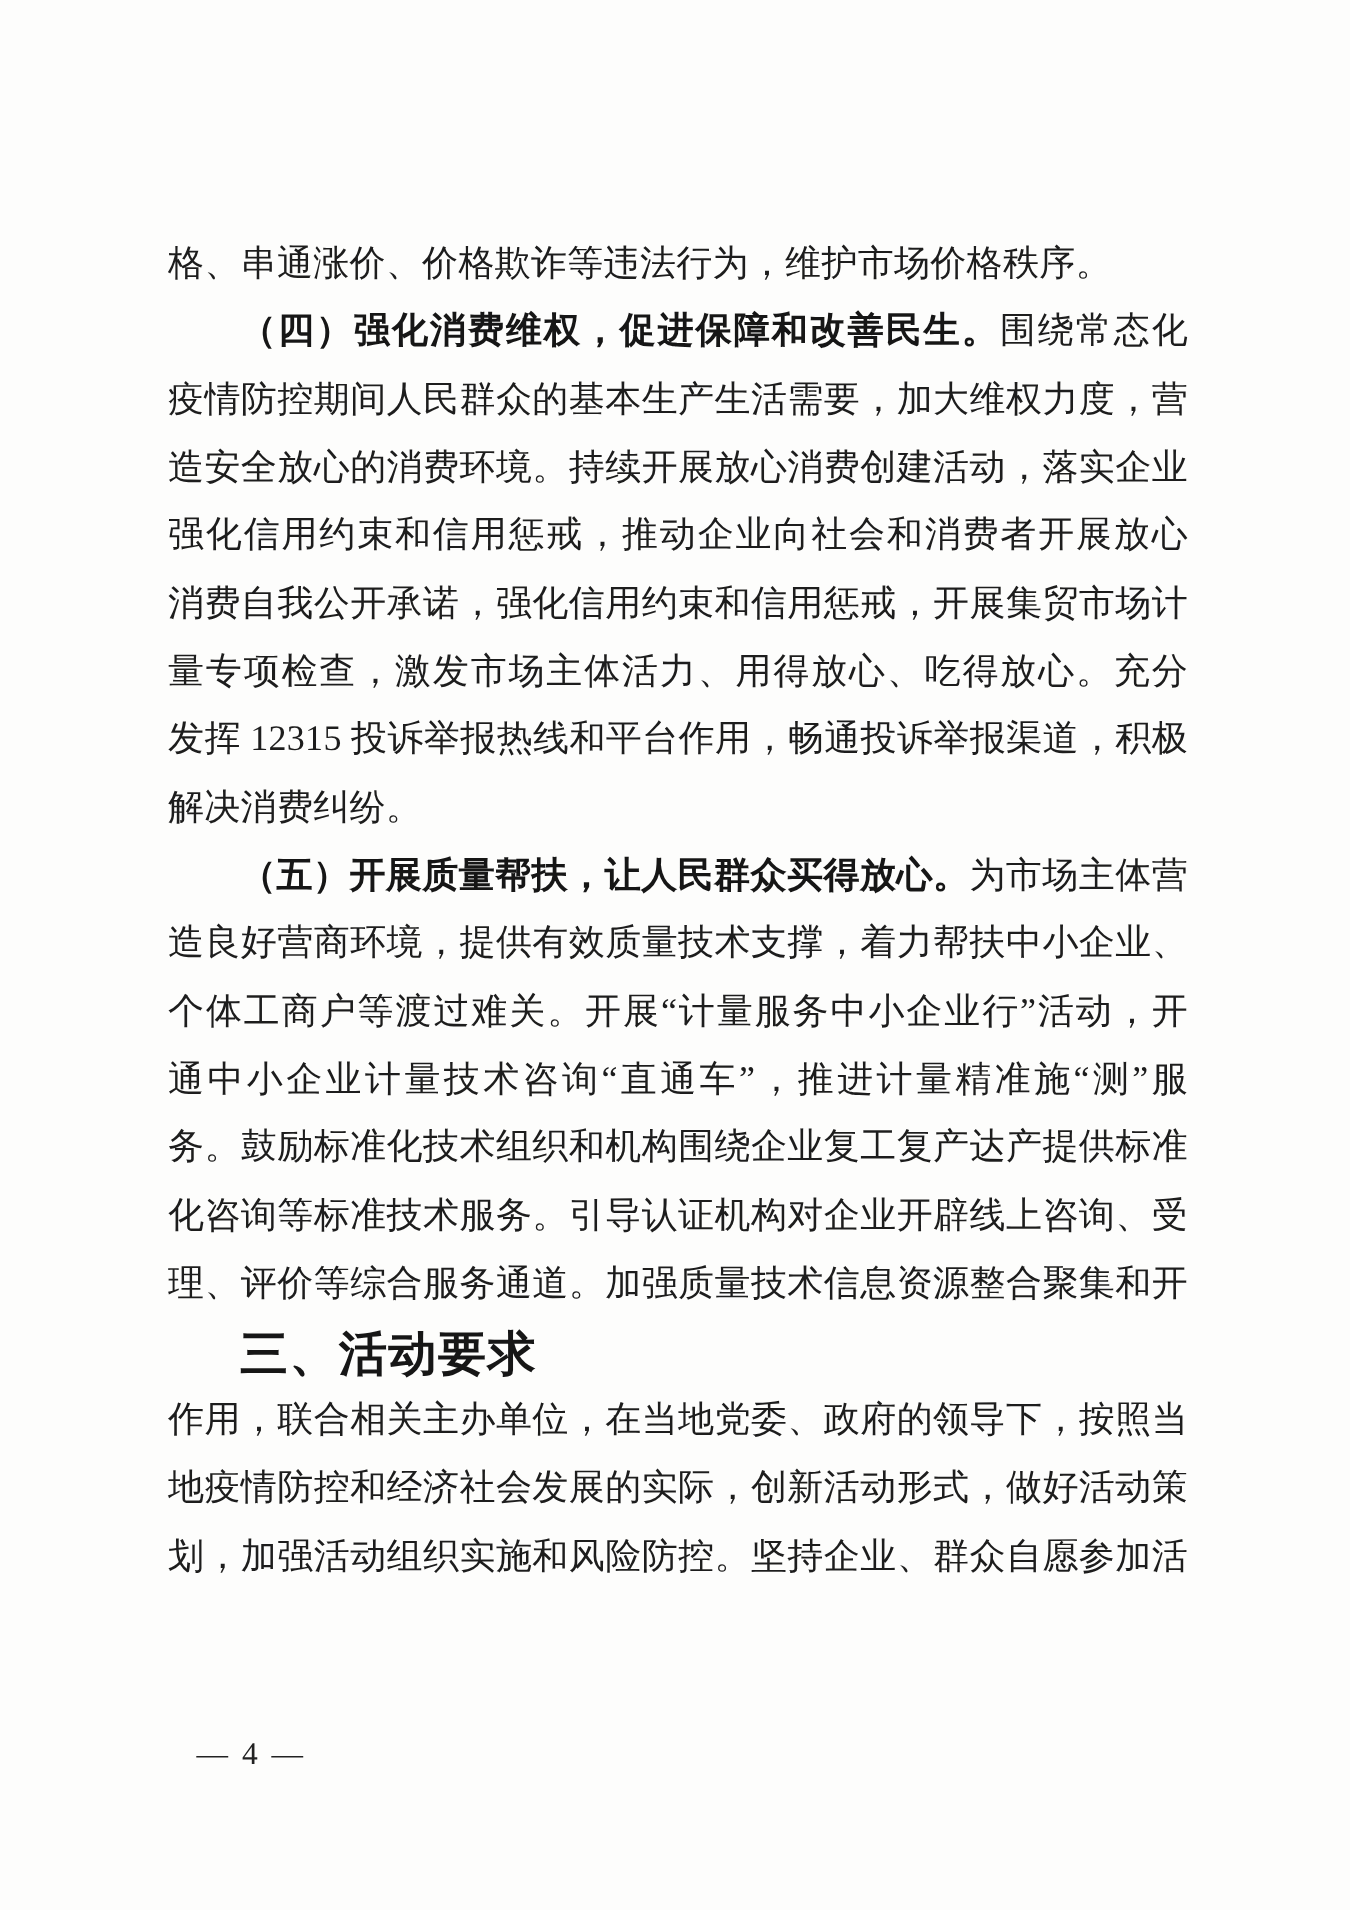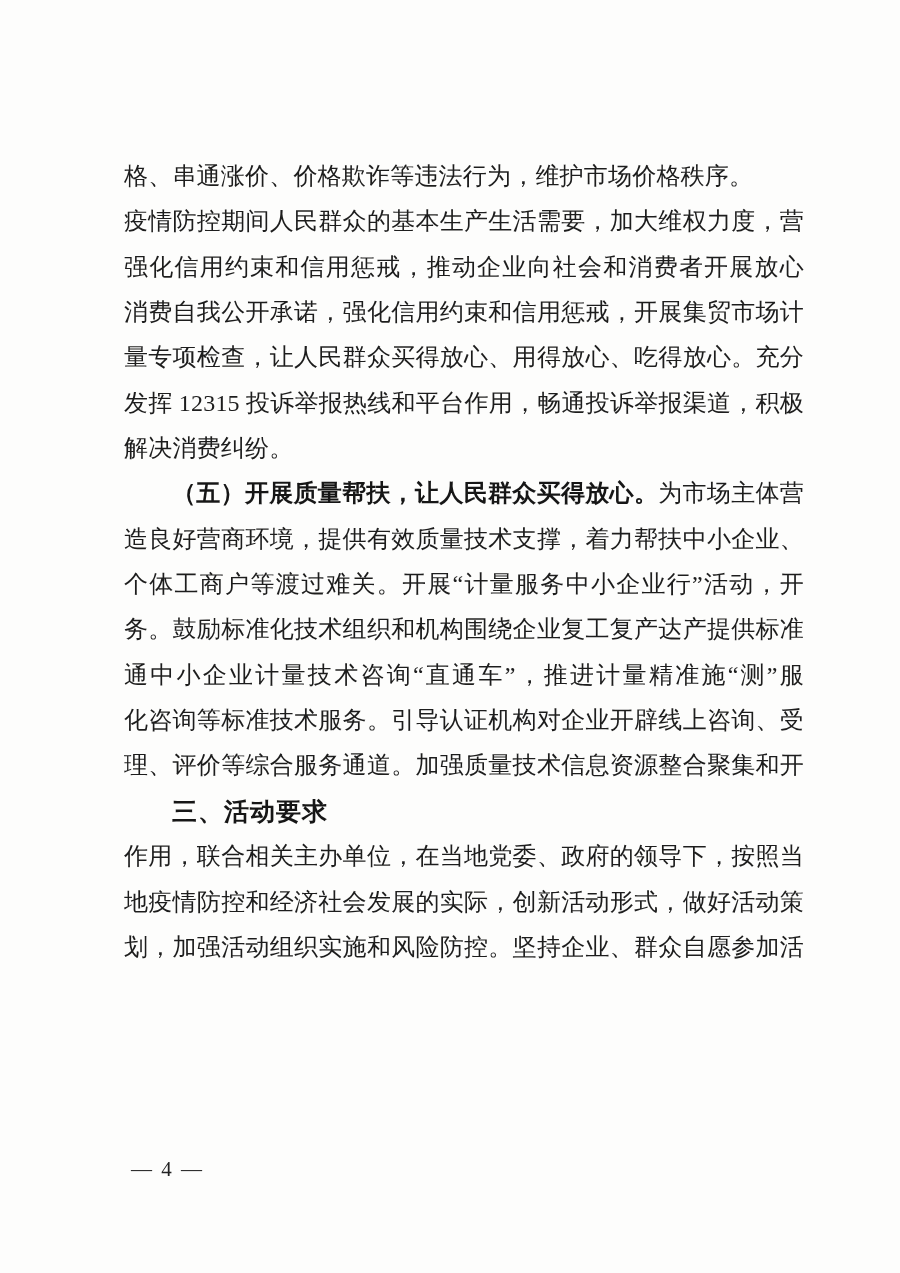--- a/index.html
+++ b/index.html
@@ -11,21 +11,21 @@
     position: relative;
     width: 900px;
     height: 1273px;
     margin: 0 auto;
     background: #fdfdfc;
     overflow: hidden;
     font-family: "Liberation Serif", "DejaVu Serif", serif;
   }
   .text-block {
     position: absolute;
-    left: 124px;
+    left: 112px;
     top: 154px;
     width: 680px;
     color: #1d1d1d;
   }
   .line {
     font-size: 24px;
     line-height: 45.35px;
     height: 45.35px;
     letter-spacing: 0.2px;
     white-space: normal;
@@ -36,50 +36,52 @@
   }
   .line.indent {
     text-indent: 48px;
   }
   .bold {
     font-weight: 700;
     color: #161616;
   }
   .heading-line .bold {
     font-family: "Liberation Sans", "DejaVu Sans", sans-serif;
-    font-size: 25px;
+    font-size: 32px;
     letter-spacing: 1px;
   }
   .page-footer {
     position: absolute;
     left: 131px;
     top: 1157px;
     font-size: 21px;
     letter-spacing: 2px;
     color: #222222;
     font-family: "Liberation Serif", "DejaVu Serif", serif;
   }
 </style>
 </head>
 <body>
 
 <div class="page">
   <div class="text-block">
       <div class="line"><span class="regular">格、串通涨价、价格欺诈等违法行为，维护市场价格秩序。</span></div>
+      <div class="line indent justify"><span class="bold">（四）强化消费维权，促进保障和改善民生。</span><span class="regular">围绕常态化</span></div>
       <div class="line justify"><span class="regular">疫情防控期间人民群众的基本生产生活需要，加大维权力度，营</span></div>
+      <div class="line justify"><span class="regular">造安全放心的消费环境。持续开展放心消费创建活动，落实企业</span></div>
       <div class="line justify"><span class="regular">强化信用约束和信用惩戒，推动企业向社会和消费者开展放心</span></div>
       <div class="line justify"><span class="regular">消费自我公开承诺，强化信用约束和信用惩戒，开展集贸市场计</span></div>
-      <div class="line justify"><span class="regular">量专项检查，让人民群众买得放心、用得放心、吃得放心。充分</span></div>
+      <div class="line justify"><span class="regular">量专项检查，激发市场主体活力、用得放心、吃得放心。充分</span></div>
       <div class="line justify"><span class="regular">发挥 12315 投诉举报热线和平台作用，畅通投诉举报渠道，积极</span></div>
       <div class="line"><span class="regular">解决消费纠纷。</span></div>
       <div class="line indent justify"><span class="bold">（五）开展质量帮扶，让人民群众买得放心。</span><span class="regular">为市场主体营</span></div>
       <div class="line justify"><span class="regular">造良好营商环境，提供有效质量技术支撑，着力帮扶中小企业、</span></div>
       <div class="line justify"><span class="regular">个体工商户等渡过难关。开展“计量服务中小企业行”活动，开</span></div>
+      <div class="line justify"><span class="regular">通中小企业计量技术咨询“直通车”，推进计量精准施“测”服</span></div>
       <div class="line justify"><span class="regular">务。鼓励标准化技术组织和机构围绕企业复工复产达产提供标准</span></div>
-      <div class="line justify"><span class="regular">通中小企业计量技术咨询“直通车”，推进计量精准施“测”服</span></div>
       <div class="line justify"><span class="regular">化咨询等标准技术服务。引导认证机构对企业开辟线上咨询、受</span></div>
       <div class="line justify"><span class="regular">理、评价等综合服务通道。加强质量技术信息资源整合聚集和开</span></div>
       <div class="line indent heading-line"><span class="bold">三、活动要求</span></div>
       <div class="line justify"><span class="regular">作用，联合相关主办单位，在当地党委、政府的领导下，按照当</span></div>
       <div class="line justify"><span class="regular">地疫情防控和经济社会发展的实际，创新活动形式，做好活动策</span></div>
       <div class="line justify"><span class="regular">划，加强活动组织实施和风险防控。坚持企业、群众自愿参加活</span></div>
     </div>
   <div class="page-footer">— 4 —</div>
 </div>
 

